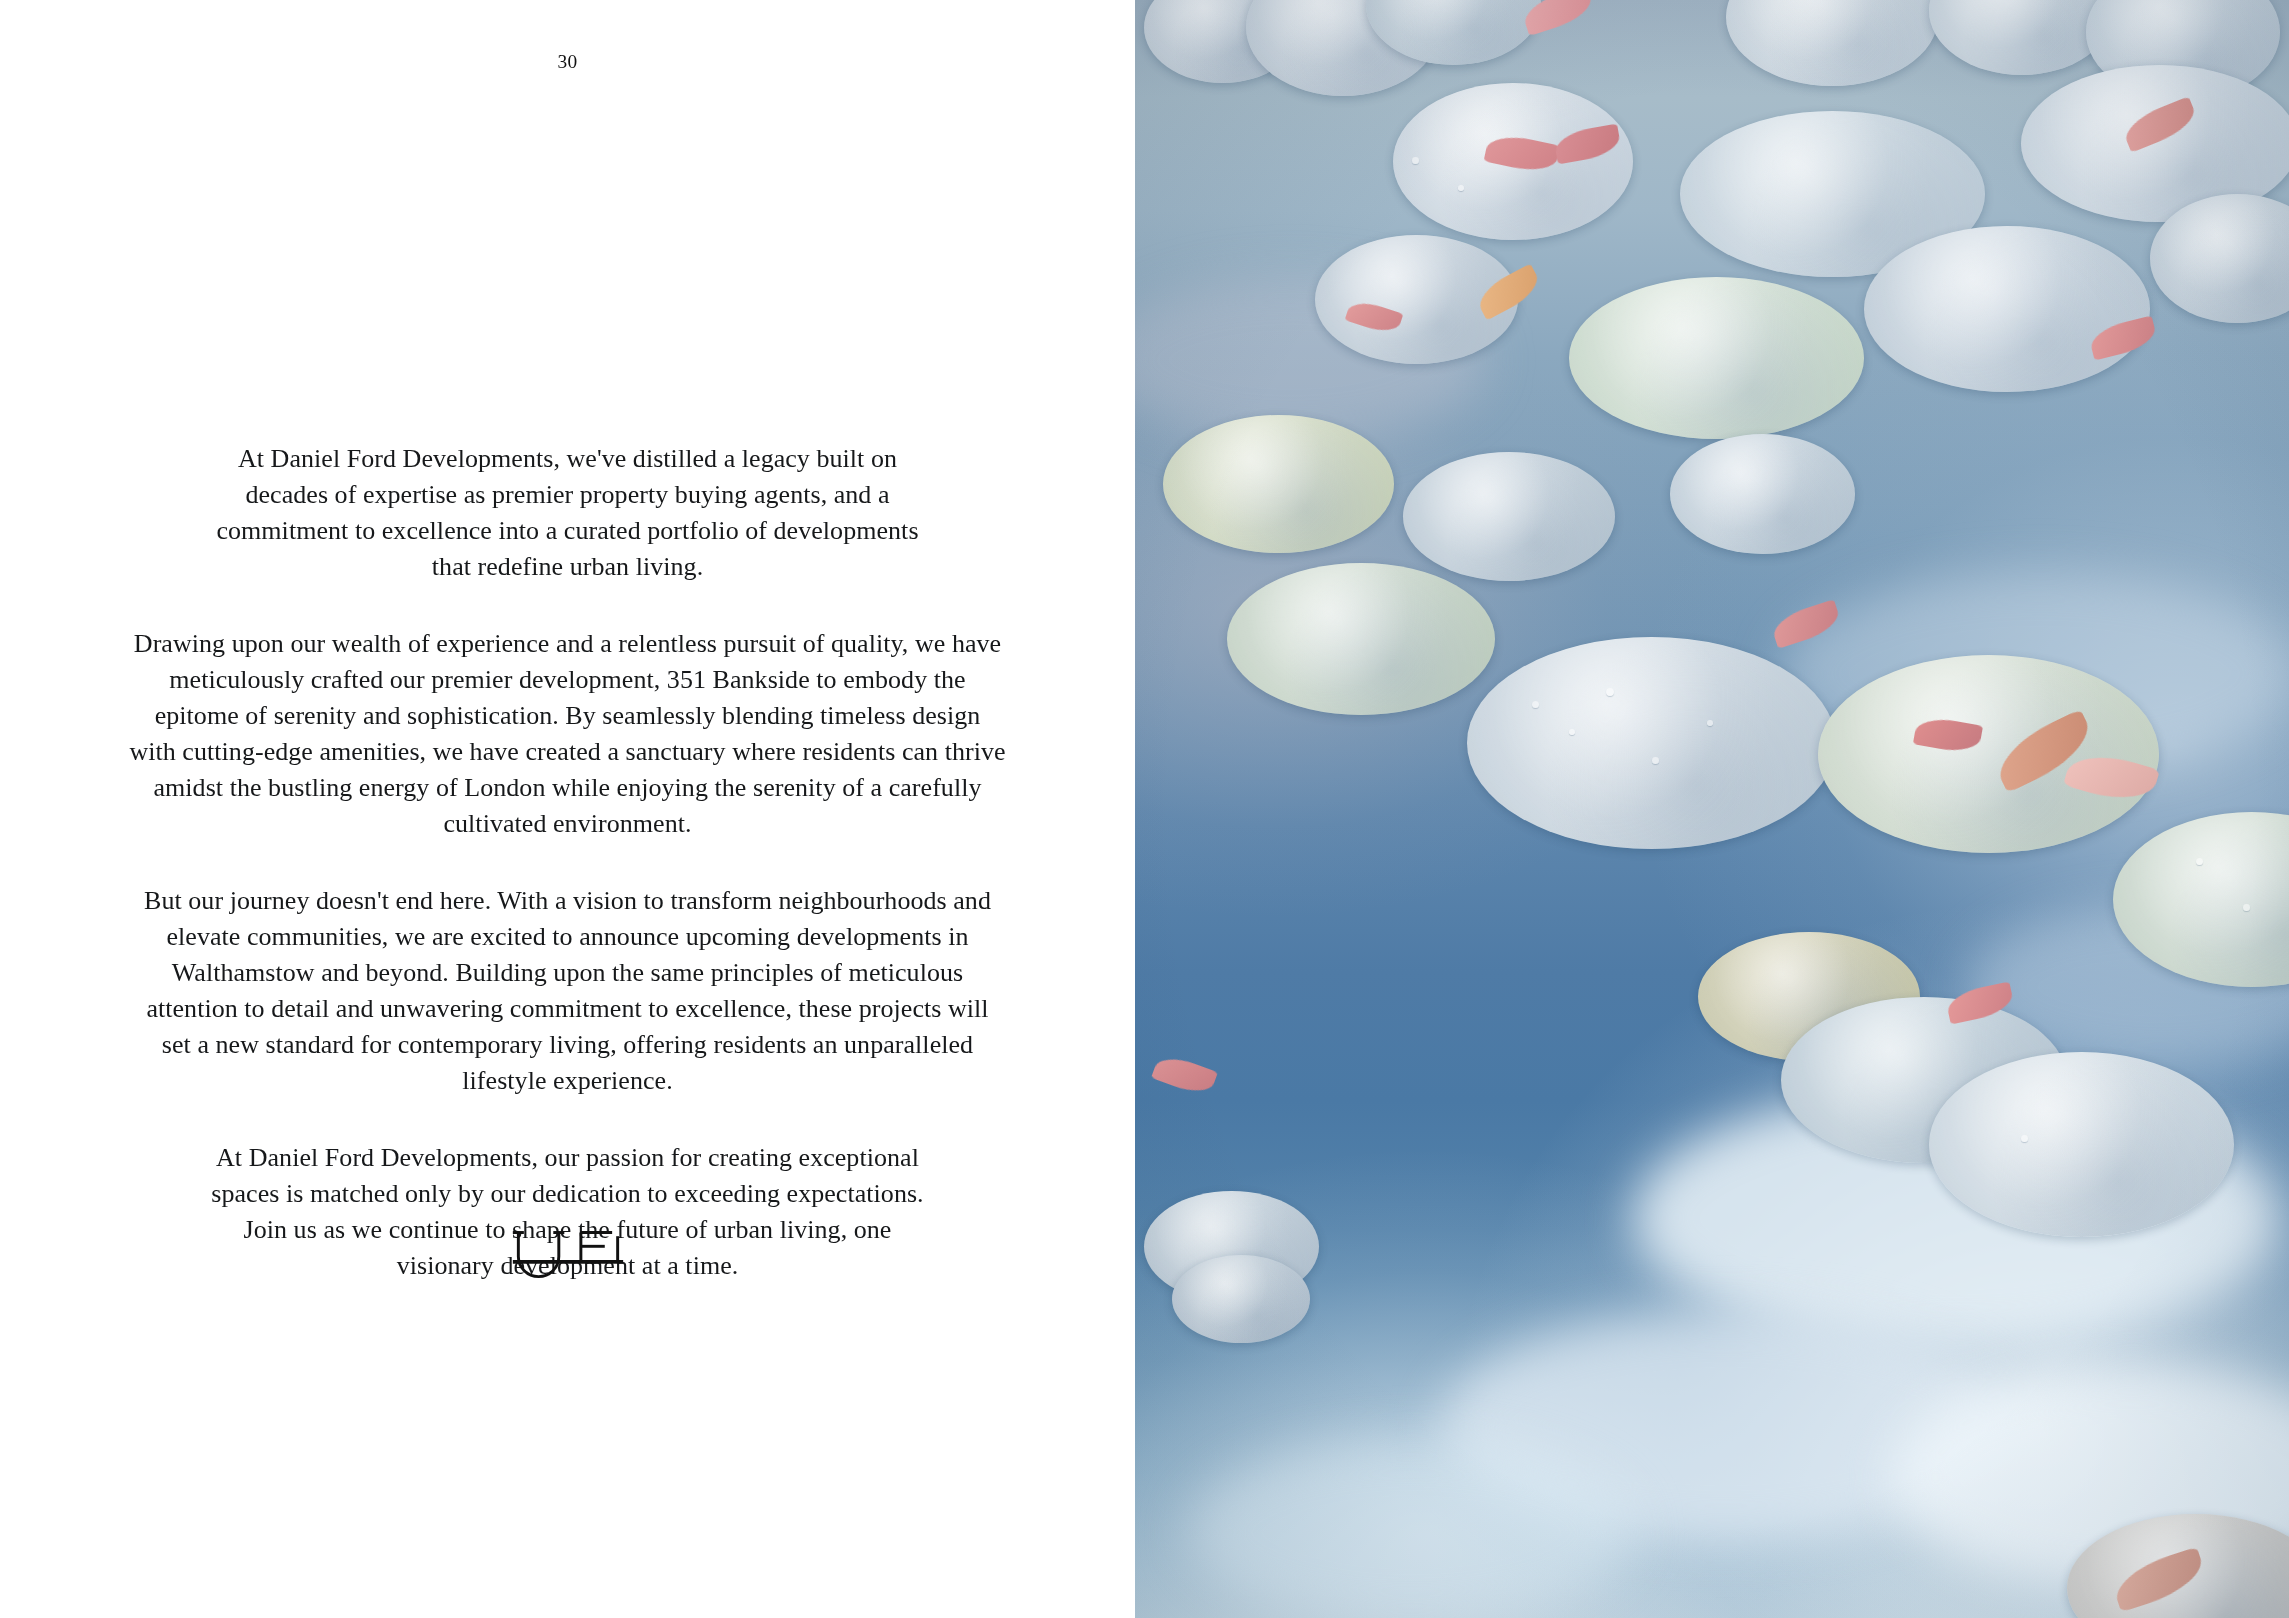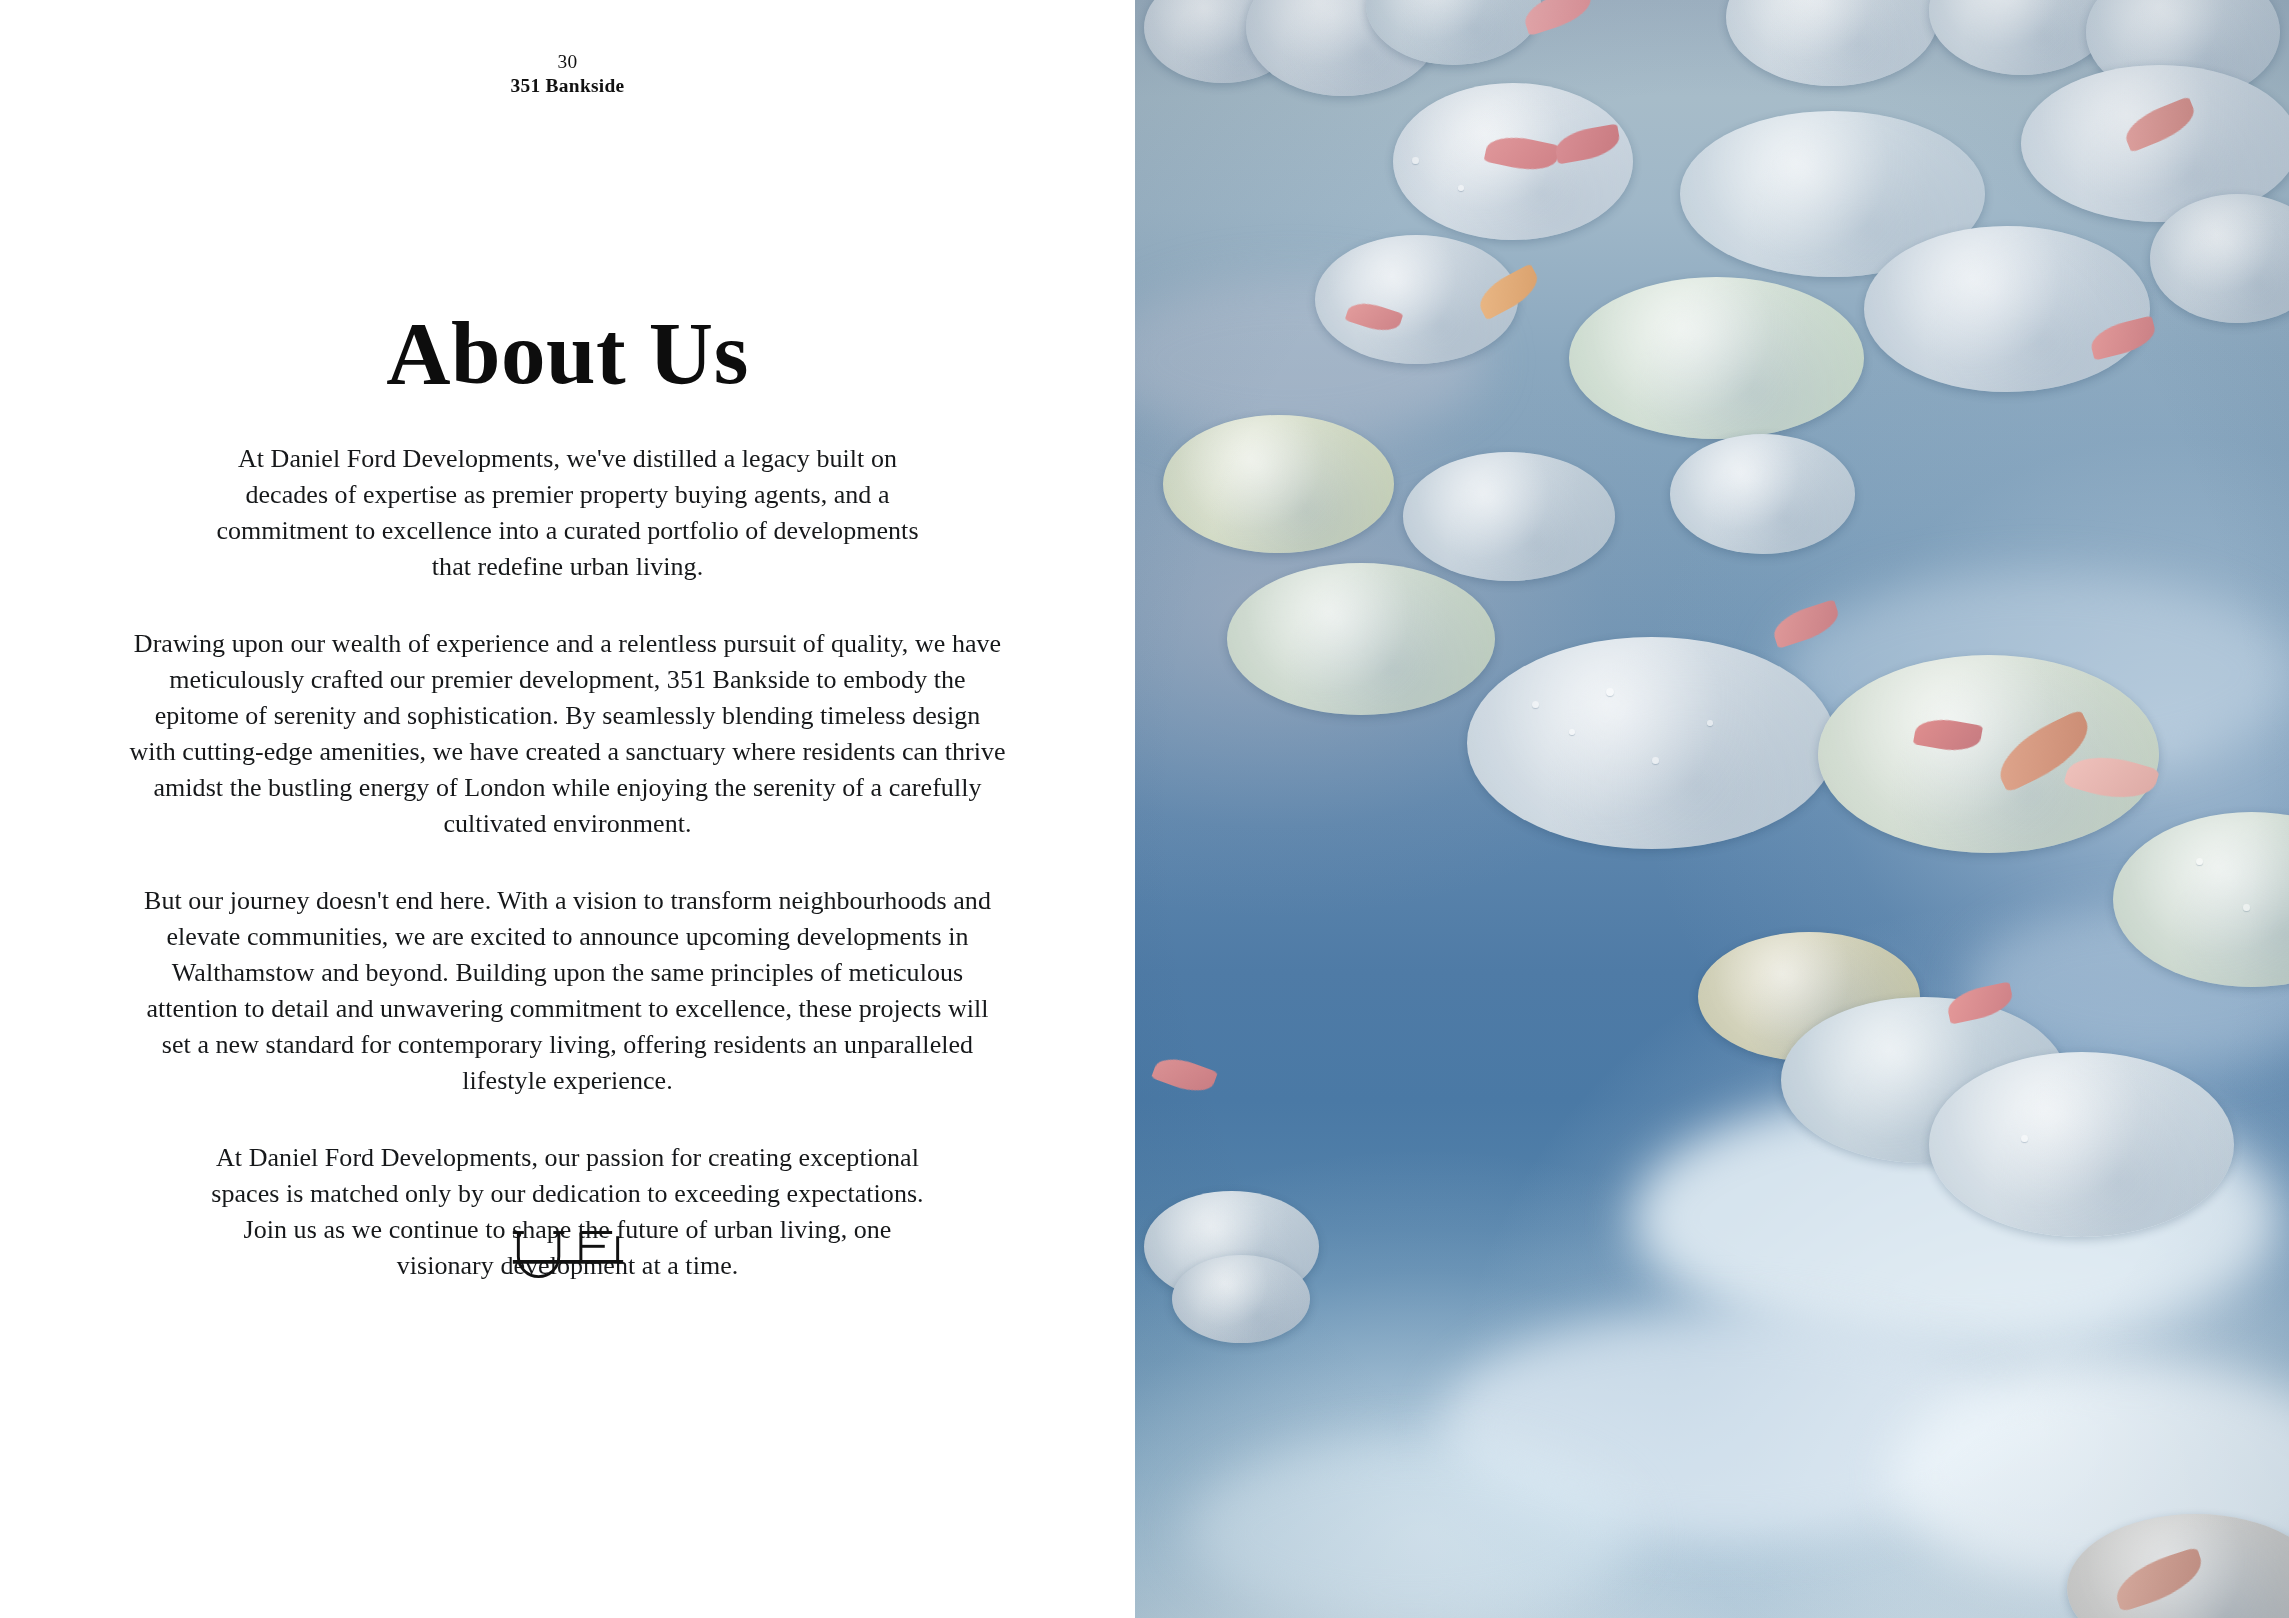--- a/index.html
+++ b/index.html
@@ -167,24 +167,22 @@
 </style>
 </head>
 <body>
 
 <div class="spread">
 
   <div class="page-left">
 
     <div class="page-header">
       <div class="page-number">30</div>
-      <div class="page-title-small">351 Bankside</div>
     </div>
 
-    <h1 class="heading">About Us</h1>
 
     <div class="body-copy">
       <p class="p-narrow">At Daniel Ford Developments, we've distilled a legacy built on decades of expertise as premier property buying agents, and a commitment to excellence into a curated portfolio of developments that redefine urban living.</p>
       <p>Drawing upon our wealth of experience and a relentless pursuit of quality, we have meticulously crafted our premier development, 351 Bankside to embody the epitome of serenity and sophistication. By seamlessly blending timeless design with cutting-edge amenities, we have created a sanctuary where residents can thrive amidst the bustling energy of London while enjoying the serenity of a carefully cultivated environment.</p>
       <p>But our journey doesn't end here. With a vision to transform neighbourhoods and elevate communities, we are excited to announce upcoming developments in Walthamstow and beyond. Building upon the same principles of meticulous attention to detail and unwavering commitment to excellence, these projects will set a new standard for contemporary living, offering residents an unparalleled lifestyle experience.</p>
       <p class="p-narrow">At Daniel Ford Developments, our passion for creating exceptional spaces is matched only by our dedication to exceeding expectations. Join us as we continue to shape the future of urban living, one visionary development at a time.</p>
     </div>
 
     <div class="colophon">
       <svg width="118" height="57" viewBox="0 0 128 62">

